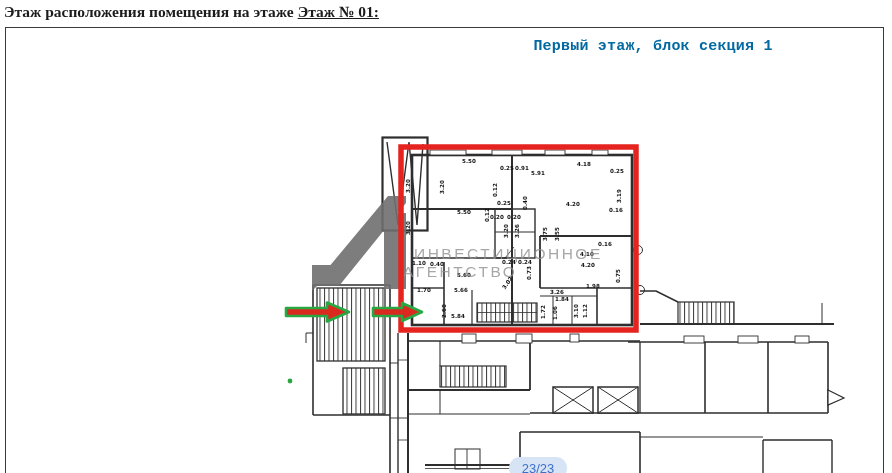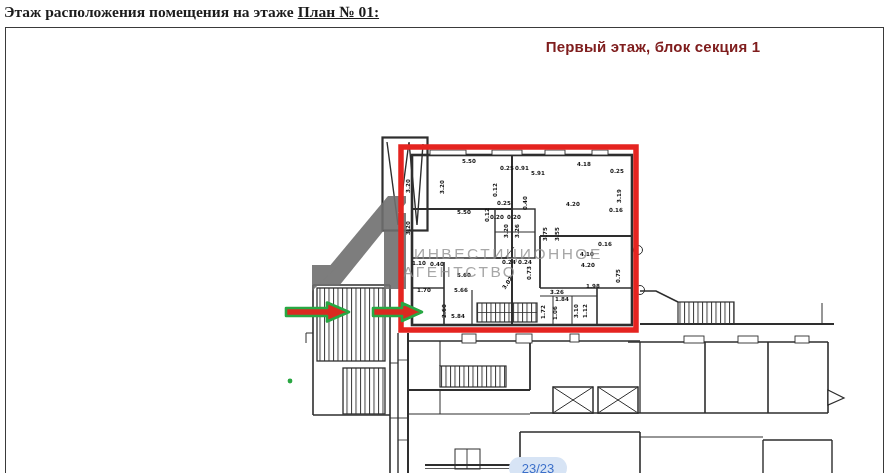--- a/index.html
+++ b/index.html
@@ -4,36 +4,36 @@
 <style>
   html,body{margin:0;padding:0;background:#fff;}
   .canvas{position:relative;width:892px;height:473px;background:#ffffff;overflow:hidden;
           font-family:"Liberation Sans",sans-serif;}
   .heading{position:absolute;left:4px;top:3px;font-family:"Liberation Serif",serif;
            font-weight:bold;font-size:15.5px;color:#1c1c1c;white-space:nowrap;}
   .heading .floor{text-decoration:underline;margin-left:4px;}
   .sheet-border{position:absolute;left:5px;top:27px;width:877px;height:446px;
                 border:1.8px solid #3a3a3a;border-bottom:none;}
   .plan-title{position:absolute;left:530px;top:38px;width:246px;text-align:center;
-              font-weight:bold;font-size:15px;color:#7f1d1d;letter-spacing:.2px;}
+              font-weight:bold;font-size:15px;color:#0369a1;letter-spacing:.2px;font-family:Liberation Mono, monospace;}
   svg.plan{position:absolute;left:0;top:0;}
   .dim{font-family:"DejaVu Sans",sans-serif;font-size:5.6px;font-weight:bold;fill:#151515;}
   .wm{font-family:"Liberation Sans",sans-serif;font-size:15.5px;letter-spacing:2.5px;
       fill:#8f8f8f;opacity:.78;}
   .page-pill{position:absolute;left:509px;top:457px;width:58px;height:22px;border-radius:11px;
              background:#d7e4f5;color:#3b6fc9;font-size:13px;display:flex;align-items:center;
              justify-content:center;font-family:"Liberation Sans",sans-serif;}
 </style>
 </head>
 <body>
 
 <div class="canvas">
 
   <div class="heading">
-    <span>Этаж расположения помещения на этаже</span><span class="floor">План № 01:</span>
+    <span>Этаж расположения помещения на этаже</span><span class="floor">Этаж № 01:</span>
   </div>
 
   <div class="sheet-border"></div>
 
   <div class="plan-title">Первый этаж, блок секция 1</div>
 
   <svg class="plan" width="892" height="473" viewBox="0 0 892 473">
     <defs>
       <pattern id="hv" width="4.5" height="4" patternUnits="userSpaceOnUse">
         <line x1="0.5" y1="0" x2="0.5" y2="4" stroke="#3a3a3a" stroke-width="1"></line>

